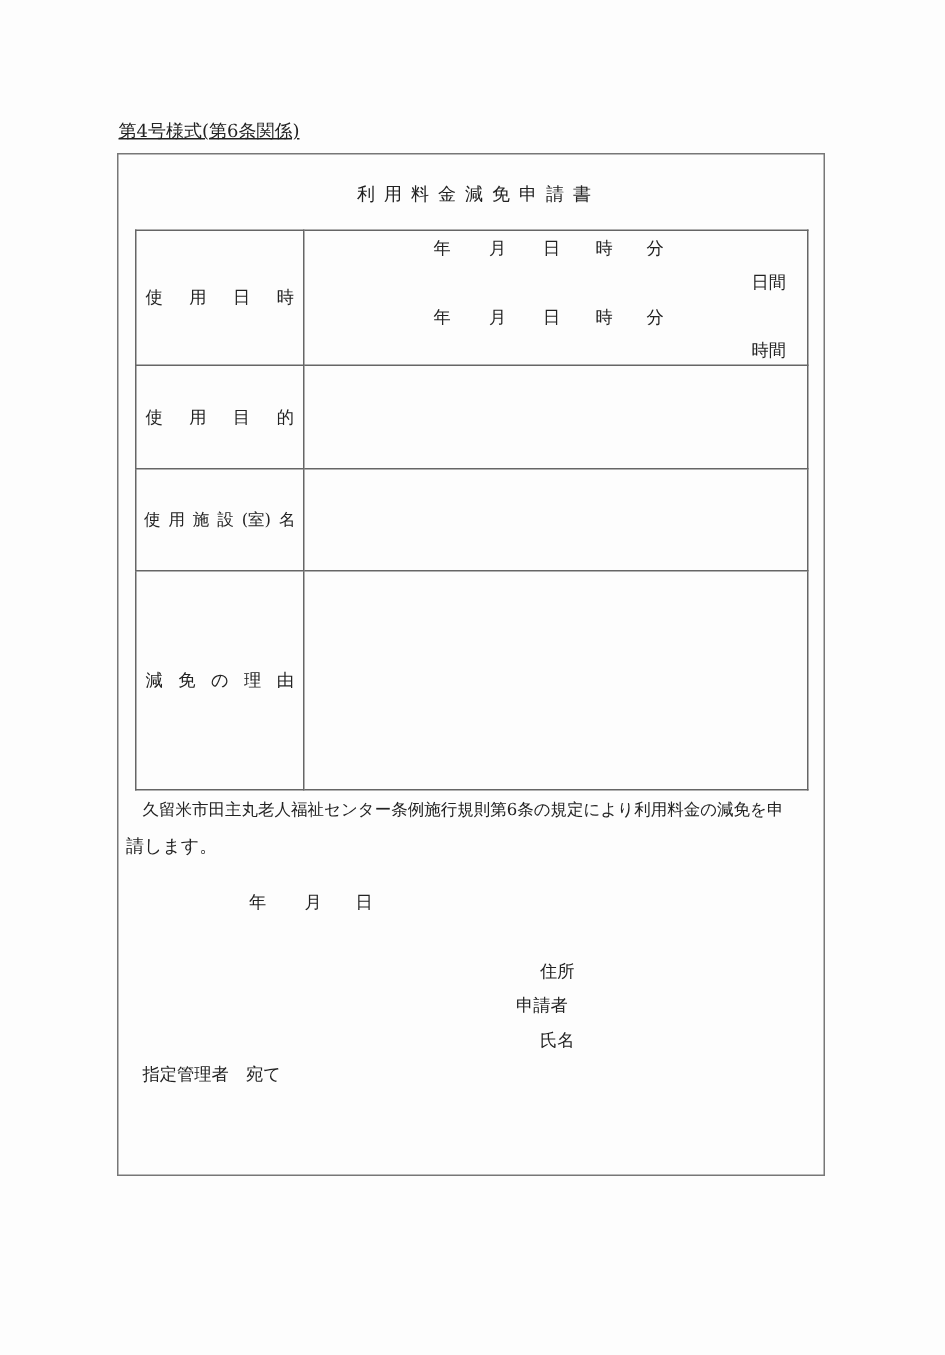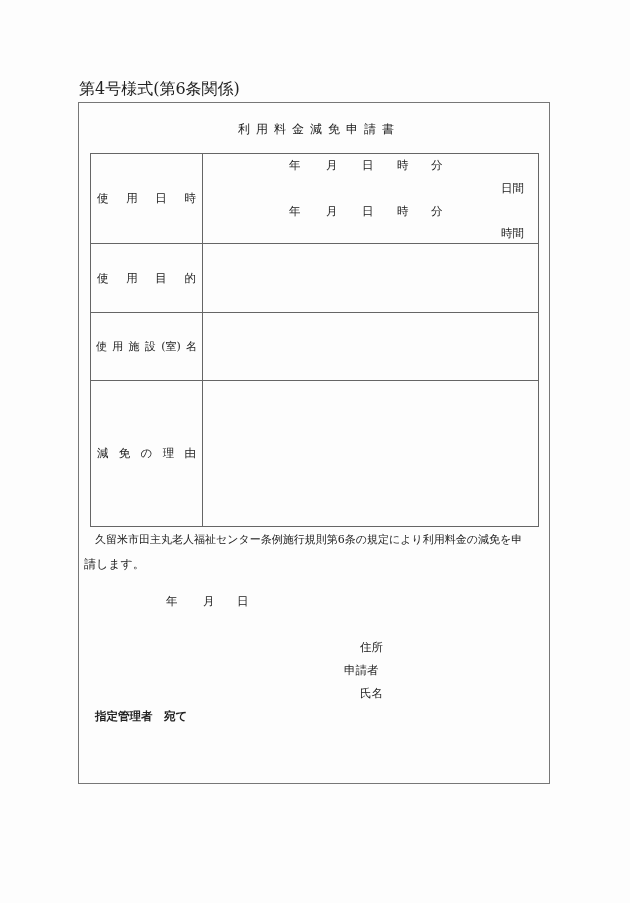--- a/index.html
+++ b/index.html
@@ -6,21 +6,21 @@
     body {
       width: 630px; height: 903px;
       background: #fdfdfd;
       position: relative;
       font-family: "DejaVu Serif", "Liberation Serif", serif;
       color: #222;
       font-size: 11.5px;
       overflow: hidden;
     }
     .abs { position: absolute; white-space: nowrap; }
-    .form-label { left: 79px; top: 79px; font-size: 16px; }
+    .form-label { left: 79px; top: 79px; font-size: 12px; text-decoration: underline; }
     .outer-box {
       position: absolute; left: 78px; top: 102px;
       width: 472px; height: 682px;
       border: 1px solid #777;
       box-sizing: border-box;
     }
     .title { left: 0; top: 121px; width: 630px; text-align: center; font-size: 12px; letter-spacing: 6px; padding-left: 4px; }
     table.form-table {
       position: absolute; left: 90px; top: 153px;
       width: 449px; border-collapse: collapse;
@@ -37,21 +37,21 @@
     td.value-cell { position: relative; }
     .dt { position: absolute; font-size: 11.5px; }
     .para1 { left: 95px; top: 532px; font-size: 11px; }
     .para2 { left: 84px; top: 556px; font-size: 12px; }
     .date-y { left: 166px; top: 594px; }
     .date-m { left: 203px; top: 594px; }
     .date-d { left: 237px; top: 594px; }
     .addr { left: 360px; top: 640px; }
     .applicant { left: 312px; top: 663px; margin-left: 32px; }
     .name { left: 360px; top: 686px; }
-    .addressee { left: 95px; top: 709px; font-weight: bold; }
+    .addressee { left: 95px; top: 709px; }
   </style>
 </head>
 <body>
 
 <div class="abs form-label">第4号様式(第6条関係)</div>
 
 <div class="outer-box"></div>
 
 <div class="abs title">利用料金減免申請書</div>
 

